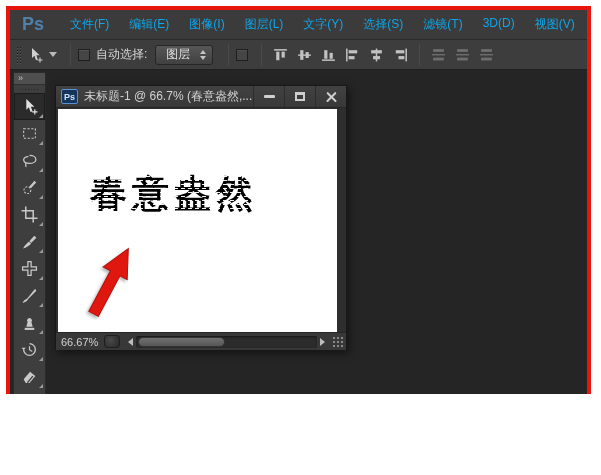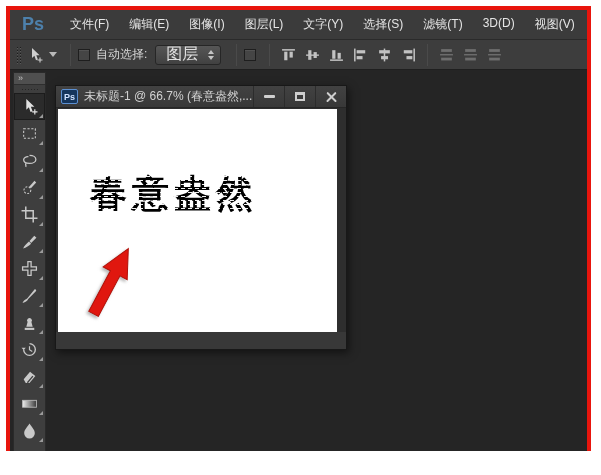--- a/index.html
+++ b/index.html
@@ -1,47 +1,47 @@
 <!DOCTYPE html>
 <html><head>
 <meta charset="utf-8">
 <style>
   * { margin:0; padding:0; box-sizing:border-box; }
   body { font-family:"Liberation Sans", sans-serif; }
-  .page { position:relative; width:601px; height:451px; background:#ffffff; overflow:hidden; }
+  .page { position:relative; width:601px; height:394px; background:#ffffff; overflow:hidden; }
 
   
   .frame { position:absolute; left:6px; top:6px; width:585px; height:458px;
            border:4px solid #e8150d; background:#252525; overflow:hidden; }
 
   
   .menubar { height:30px; background:#3b3b3b; border-bottom:1px solid #2a2a2a;
              display:flex; align-items:center; padding-left:12px; }
   .ps-logo { color:#4d80ab; font-weight:bold; font-size:18px; letter-spacing:0; margin-right:16px; }
-  .menu-item { color:#e5e5e5; font-size:12px; padding:0 10px; white-space:nowrap; cursor:default; }
+  .menu-item { color:#0ea5e9; font-size:12px; padding:0 10px; white-space:nowrap; cursor:default; }
 
   
   .optionsbar { height:30px; background:#3d3d3d; border-bottom:1px solid #1f1f1f;
                 display:flex; align-items:center; padding-left:4px; overflow:hidden; }
   .grip-v { width:5px; height:18px; margin:0 6px 0 2px;
             background-image:radial-gradient(circle, #1d1d1d 34%, transparent 36%),
                              radial-gradient(circle, #585858 34%, transparent 36%);
             background-size:3px 3px; background-position:0 0, 0 1px; }
   .opt-tool { width:20px; height:20px; color:#cfcfcf; display:flex; align-items:center; }
   .opt-tool svg { width:16px; height:16px; }
   .caret-down { width:0; height:0; border-left:4px solid transparent; border-right:4px solid transparent;
                 border-top:5px solid #b9b9b9; margin:0 6px 0 2px; }
   .vsep { width:1px; height:22px; background:#2c2c2c; border-right:1px solid #4a4a4a; margin:0 7px; }
   .checkbox { width:12px; height:12px; background:#454545; border:1px solid #1e1e1e;
               box-shadow:inset 0 1px 0 rgba(255,255,255,.08); margin-right:6px; }
   .opt-label { color:#d6d6d6; font-size:12px; margin-right:8px; white-space:nowrap;text-align:center; }
   .dropdown { display:flex; align-items:center; height:20px; padding:0 6px 0 10px;
               background:linear-gradient(#565656,#414141); border:1px solid #262626;
               border-radius:3px; margin-right:8px; }
-  .dropdown-value { color:#e0e0e0; font-size:16px; margin-right:10px; }
+  .dropdown-value { color:#e0e0e0; font-size:12px; margin-right:10px; }
   .spinner { display:flex; flex-direction:column; gap:2px; }
   .spinner i { width:0; height:0; border-left:3.5px solid transparent; border-right:3.5px solid transparent; }
   .spin-up { border-bottom:4px solid #c4c4c4; }
   .spin-dn { border-top:4px solid #c4c4c4; }
   .align-group { display:flex; align-items:center; gap:9px; margin:0 4px; }
   .align-btn { width:15px; height:14px; color:#c2c2c2; }
   .align-btn svg { width:15px; height:14px; }
   .align-btn.disabled { color:#6e6e6e; }
 
   
@@ -339,17 +339,27 @@
               <div class="ants"></div>
             </div>
             <svg class="annot-arrow" viewBox="0 0 24 39">
               <g transform="rotate(28 12 20)">
                 <path d="M12 0.5 L5.2 14.5 L9.3 14.5 L9.3 37.5 L14.7 37.5 L14.7 14.5 L18.8 14.5 Z" fill="#e0170f" stroke="#b01008" stroke-width="0.5"></path>
               </g>
             </svg>
           </div>
         </div>
 
+        <div class="doc-statusbar">
+          <span class="zoom-field">66.67%</span>
+          <span class="status-icon"></span>
+          <span class="sb-arrow sb-left"></span>
+          <span class="sb-track">
+            <span class="sb-thumb"></span>
+          </span>
+          <span class="sb-arrow sb-right"></span>
+          <span class="resize-grip"></span>
+        </div>
       </div>
 
     </div>
   </div>
 </div>
 
 </body></html>

